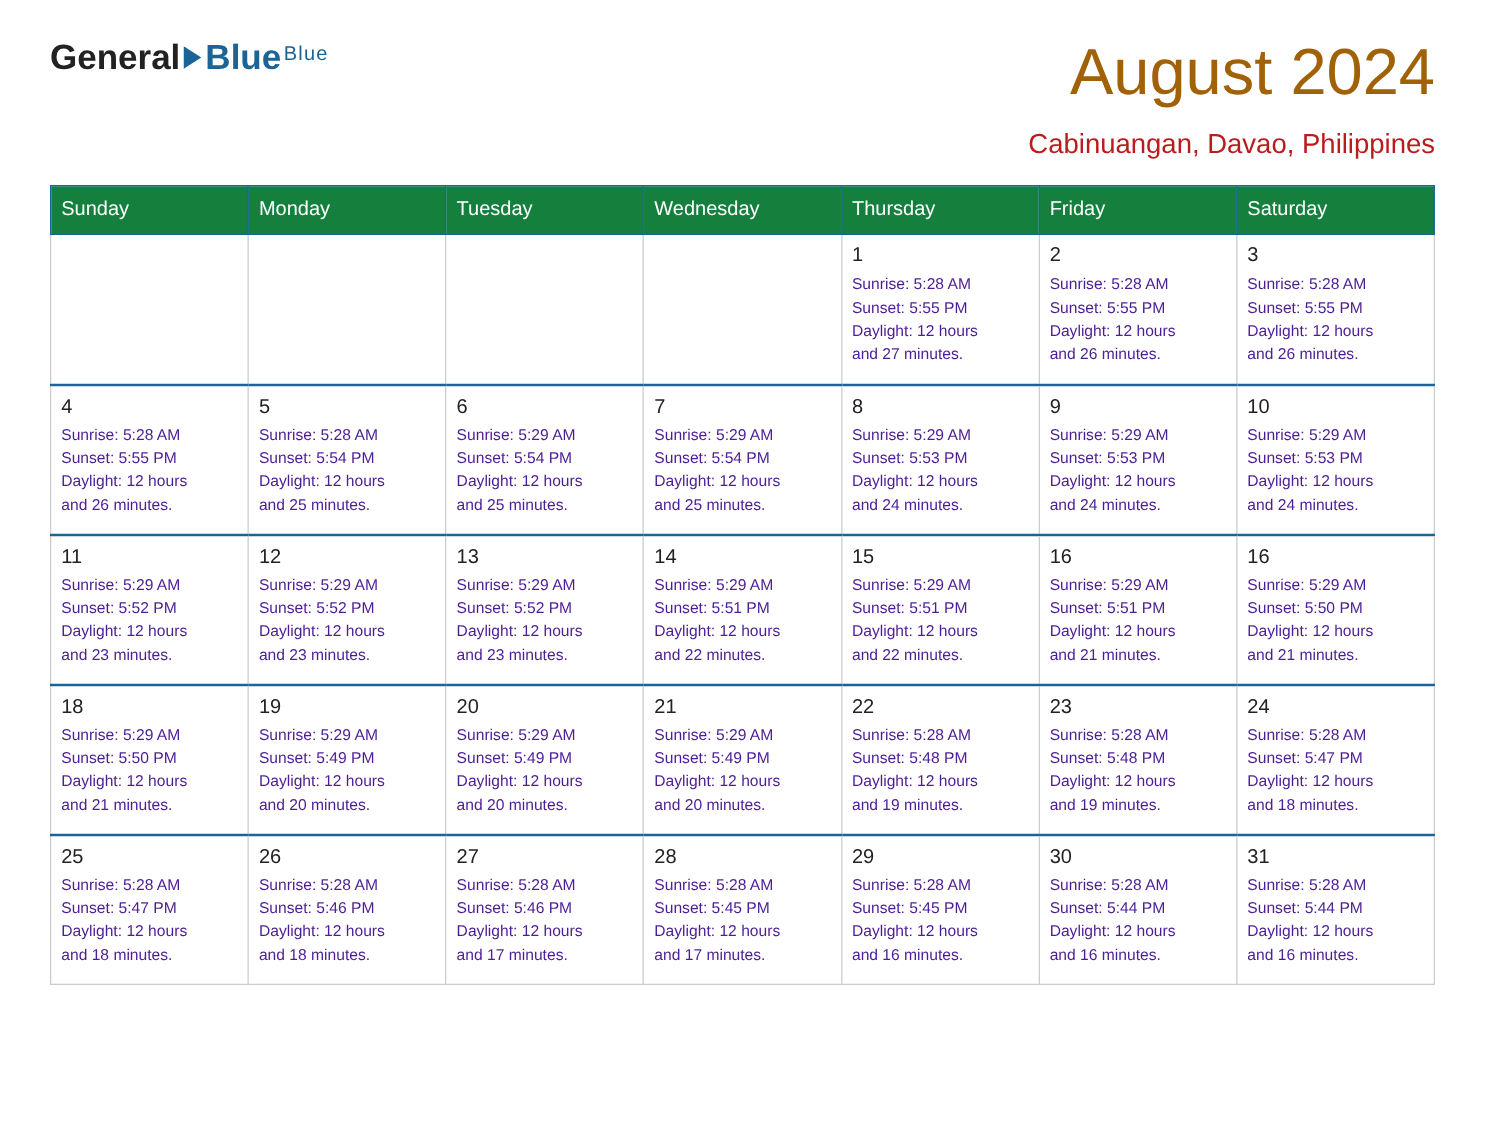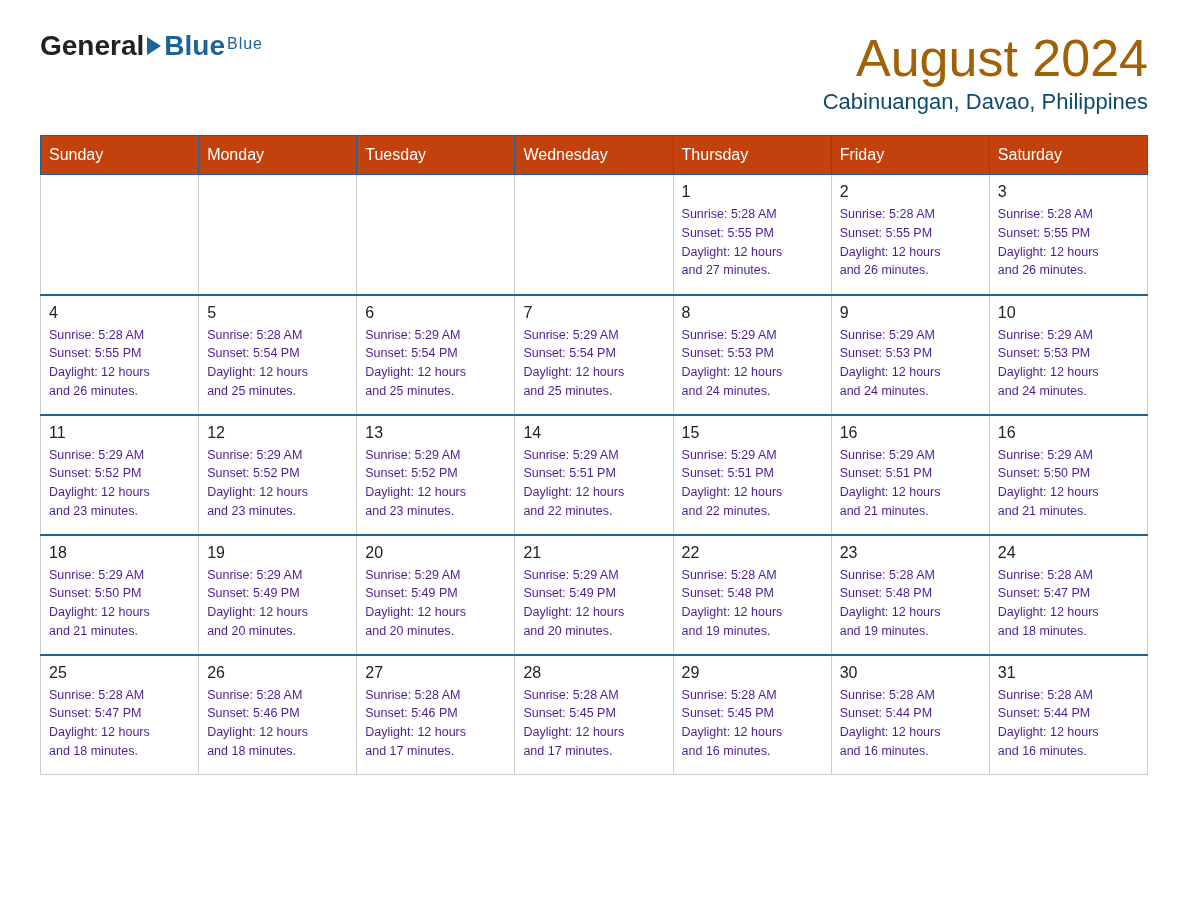--- a/index.html
+++ b/index.html
@@ -51,31 +51,31 @@
       text-align: right;
     }
     .month-title {
       font-size: 52px;
       font-weight: 300;
       color: #a16207;
       line-height: 1.1;
     }
     .location-title {
       font-size: 22px;
-      color: #0c4a6e;
-      margin-top: 2px;
+      color: #b91c1c;
+      margin-top: 15px;
       text-align: right;
     }
     table {
       width: 100%;
       border-collapse: collapse;
       table-layout: fixed;
     }
     thead tr th {
-      background: #c2410c;
+      background: #15803d;
       color: #fff;
       padding: 10px 8px;
       font-size: 16px;
       font-weight: normal;
       text-align: left;
       border: 1px solid #1a6496;
     }
     tbody tr td {
       vertical-align: top;
       padding: 8px;

